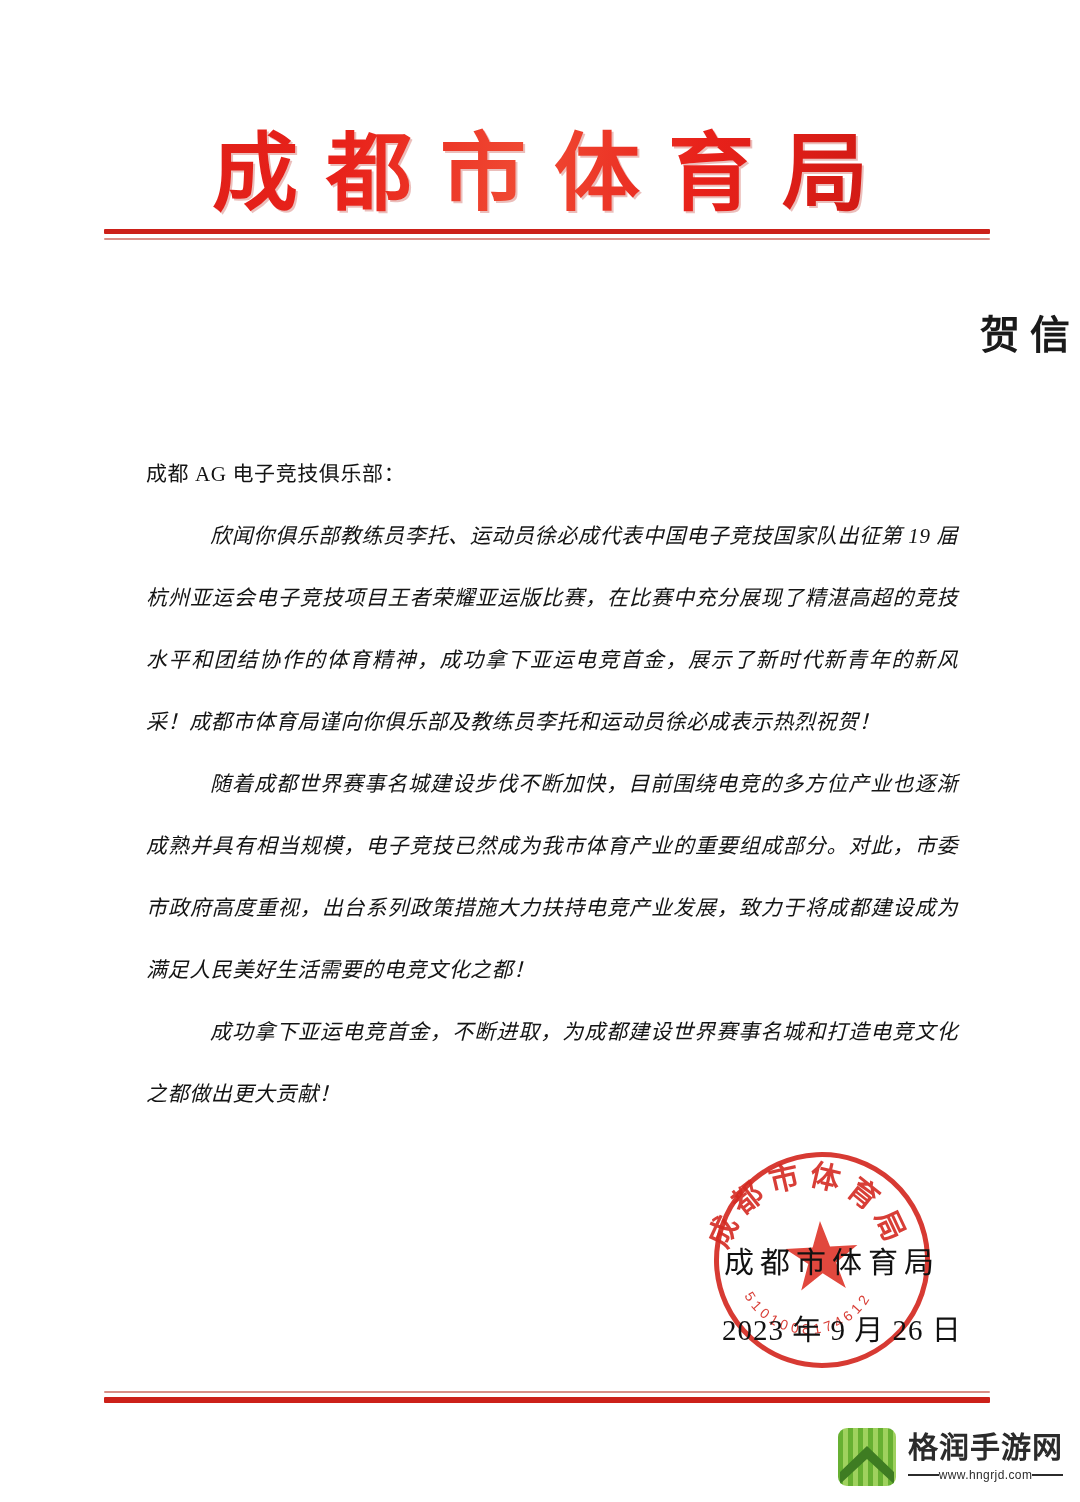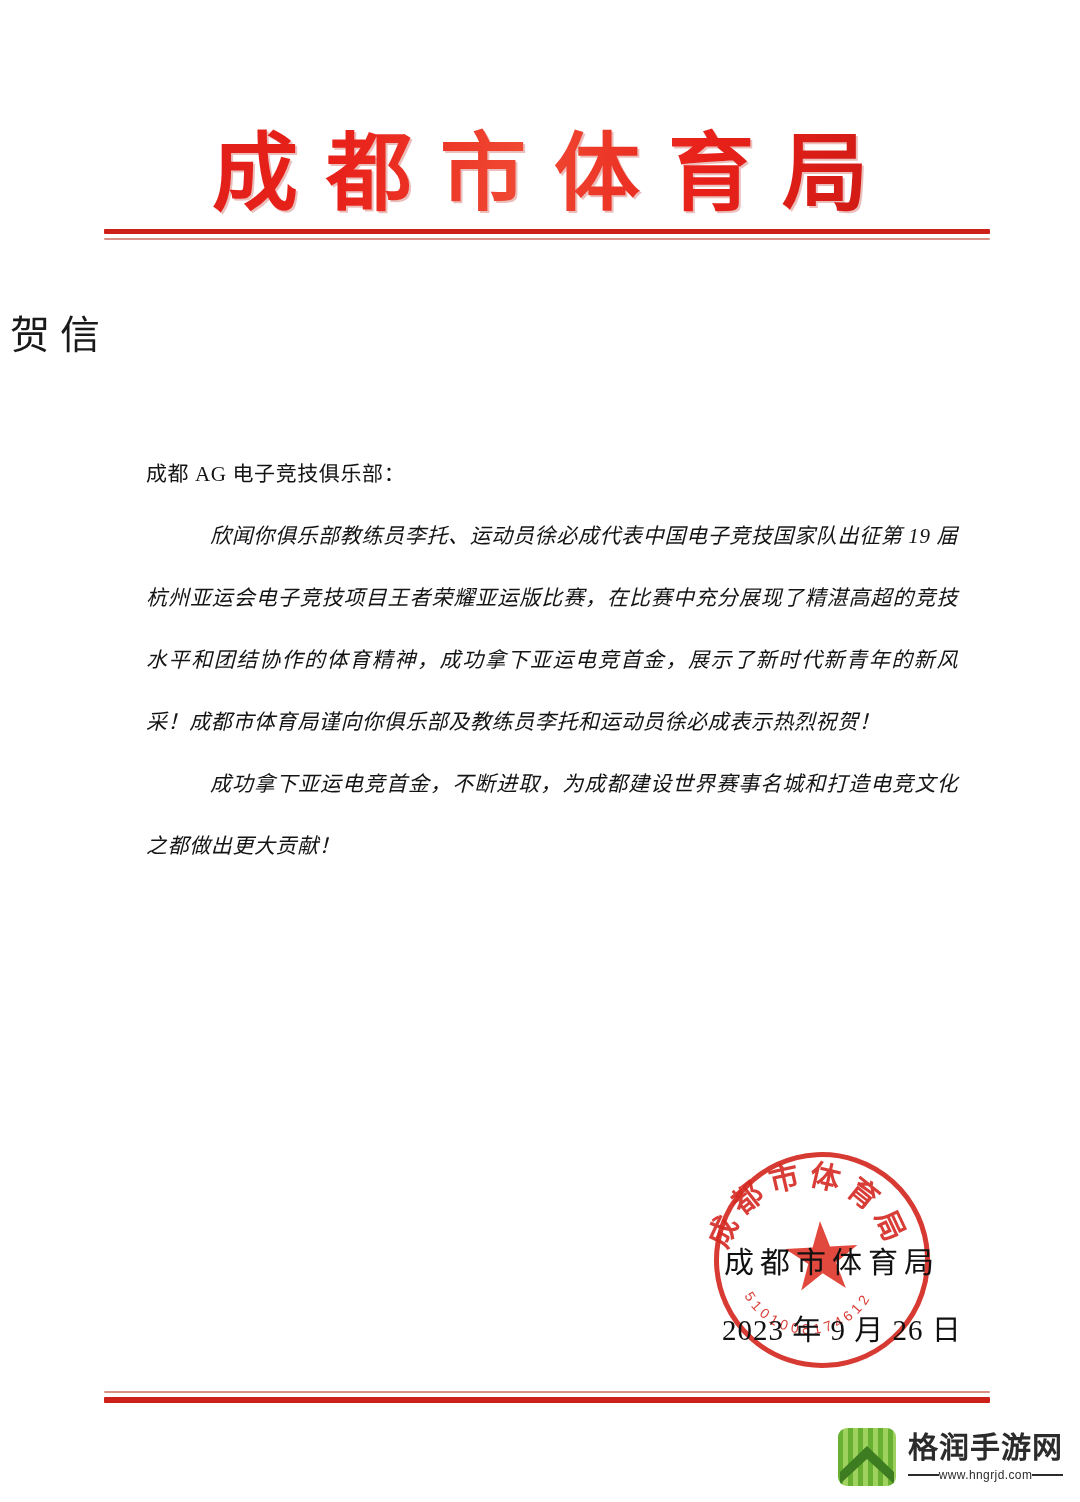--- a/index.html
+++ b/index.html
@@ -37,23 +37,23 @@
   }
 
   
   .rule-header{position:absolute;left:104px;right:90px;top:229px;}
   .rule-header .r1{height:5px;background:#CC2019;border-radius:1px;}
   .rule-header .r2{height:2px;background:#D98E86;margin-top:4px;border-radius:1px;}
 
   
   .doc-title{
     position:absolute;left:0;right:0;top:303px;
-    text-align:left;
+    text-align:right;
     font-size:40px;
-    font-weight:400;
+    font-weight:700;
     letter-spacing:10px;
     text-indent:10px;
     color:#1a1a1a;
     font-family:"Liberation Serif","DejaVu Serif",serif;
   }
 
   
   .body-block{
     position:absolute;
     left:146px;
@@ -179,20 +179,21 @@
   <div class="rule-header">
     <div class="r1"></div>
     <div class="r2"></div>
   </div>
 
   <div class="doc-title">贺信</div>
 
   <div class="body-block">
     <p class="para">成都 AG 电子竞技俱乐部：</p>
     <p class="para indent">欣闻你俱乐部教练员李托、运动员徐必成代表中国电子竞技国家队出征第 19 届杭州亚运会电子竞技项目王者荣耀亚运版比赛，在比赛中充分展现了精湛高超的竞技水平和团结协作的体育精神，成功拿下亚运电竞首金，展示了新时代新青年的新风采！成都市体育局谨向你俱乐部及教练员李托和运动员徐必成表示热烈祝贺！</p>
+    <p class="para indent">随着成都世界赛事名城建设步伐不断加快，目前围绕电竞的多方位产业也逐渐成熟并具有相当规模，电子竞技已然成为我市体育产业的重要组成部分。对此，市委市政府高度重视，出台系列政策措施大力扶持电竞产业发展，致力于将成都建设成为满足人民美好生活需要的电竞文化之都！</p>
     <p class="para indent">成功拿下亚运电竞首金，不断进取，为成都建设世界赛事名城和打造电竞文化之都做出更大贡献！</p>
   </div>
 
   <div class="sign-area">
 
     <div class="seal">
       <div class="seal-star"></div>
     </div>
 
     <svg class="seal-arc" viewBox="0 0 216 216">

